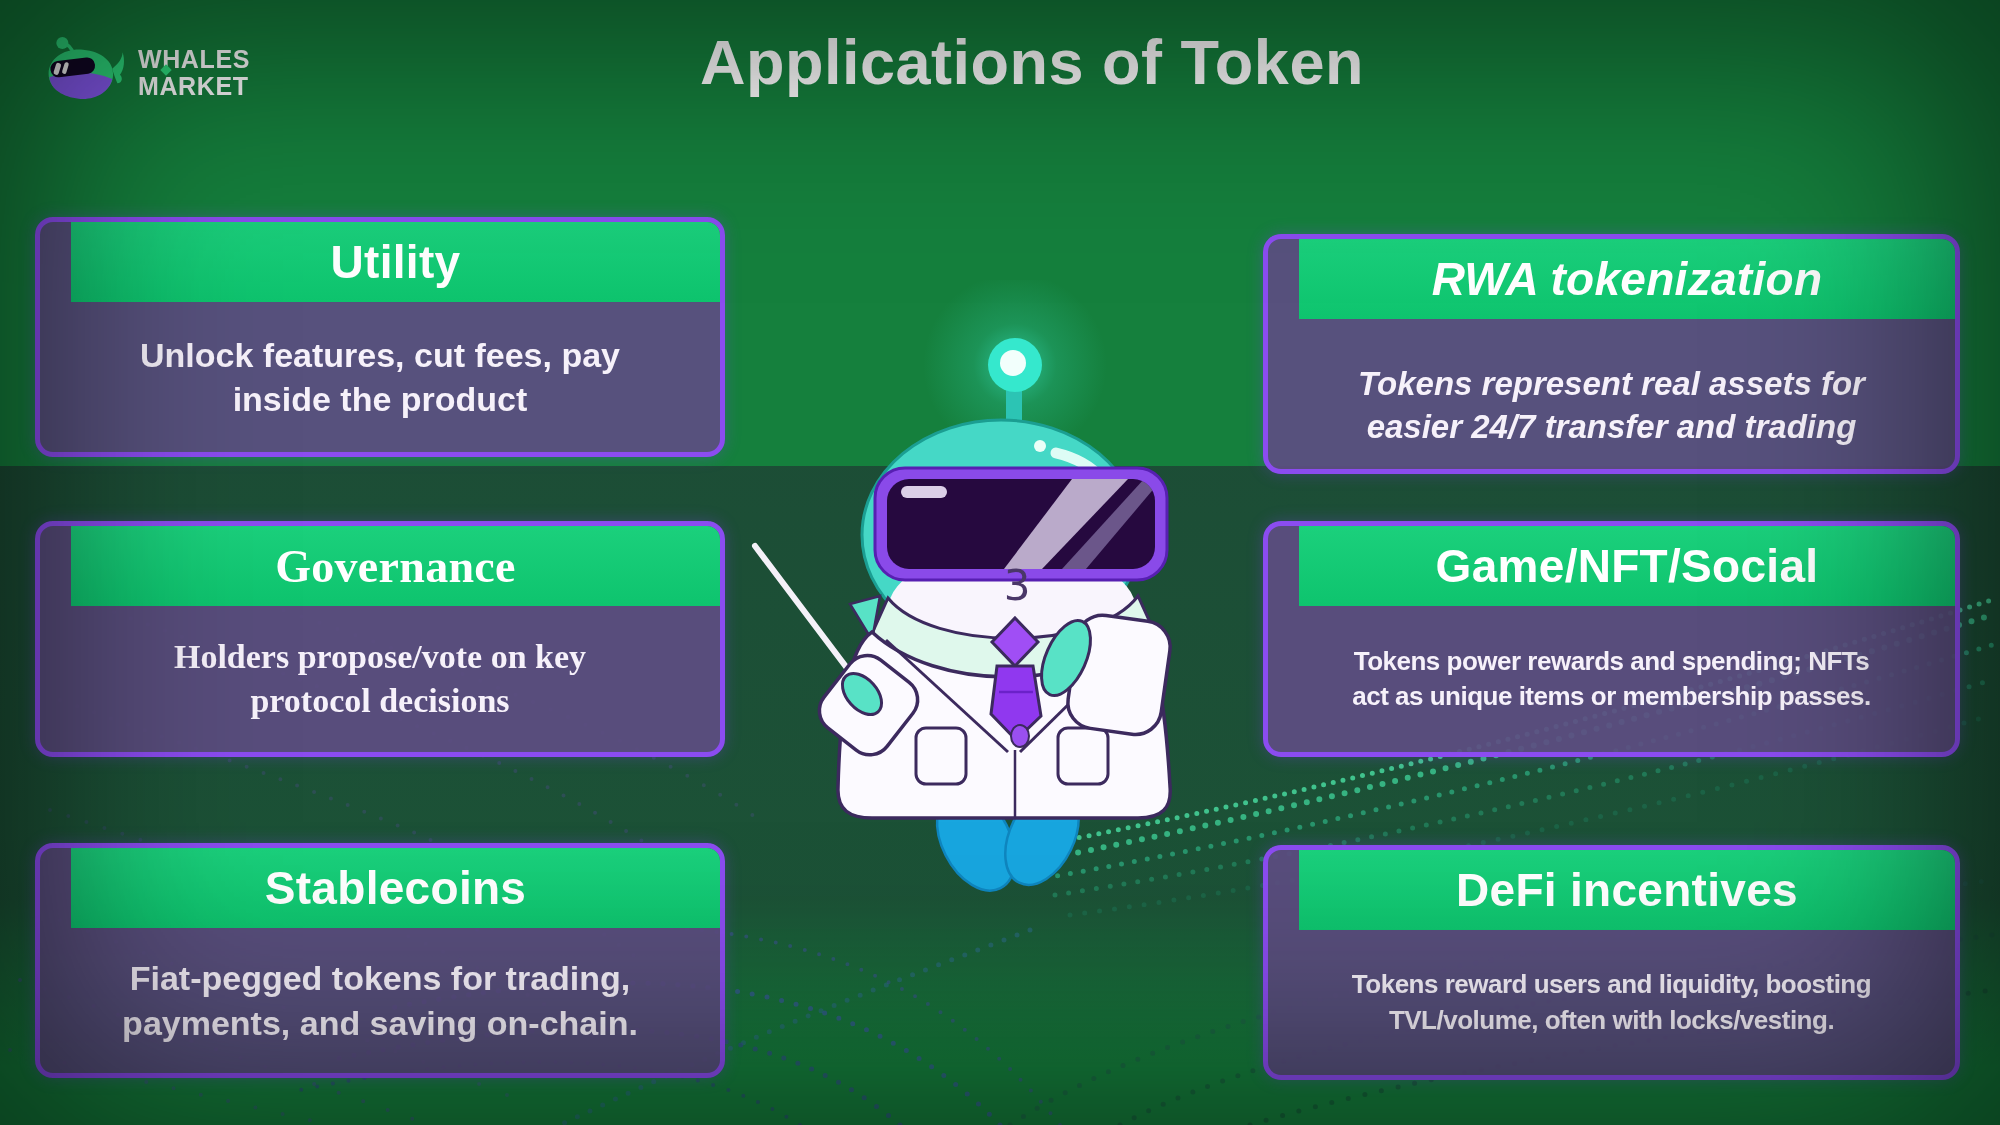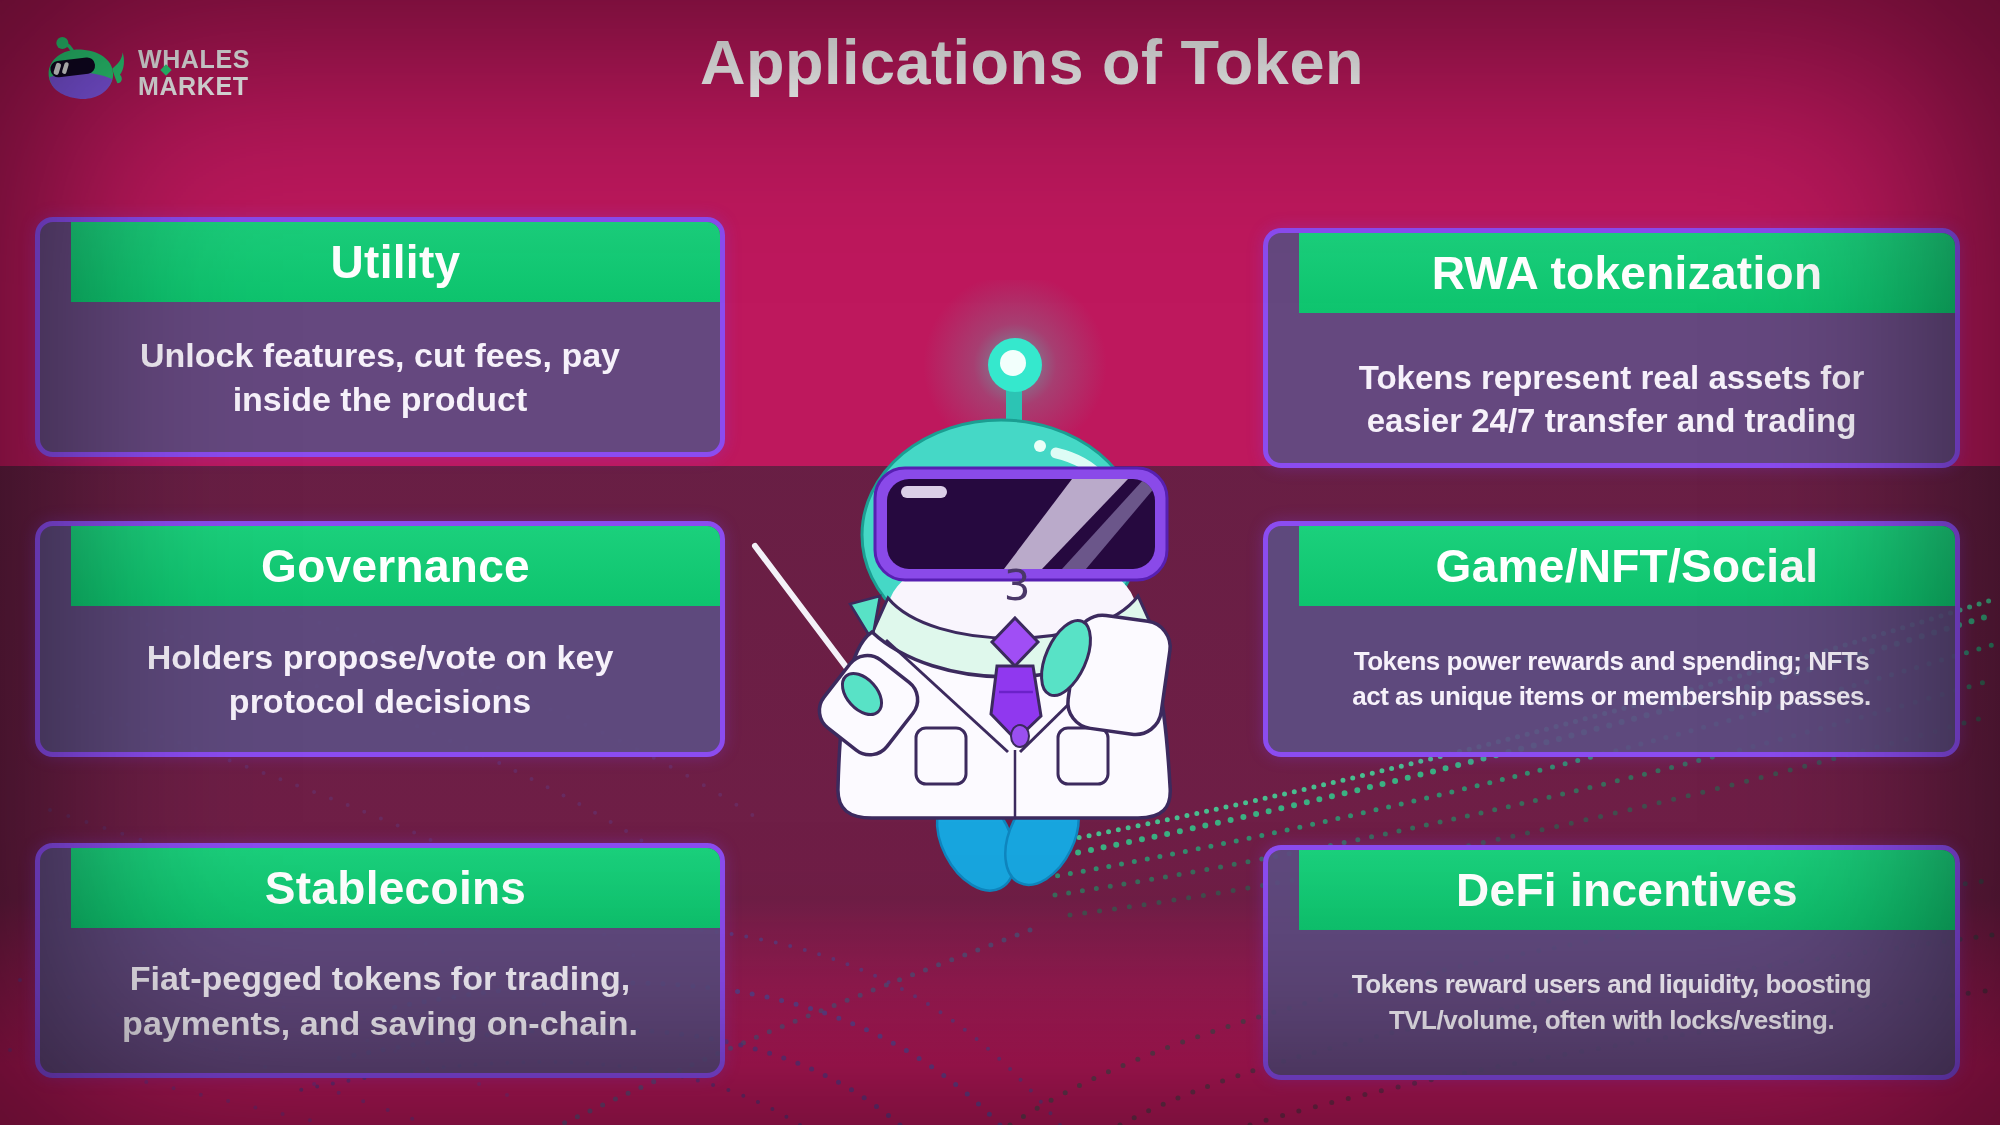--- a/index.html
+++ b/index.html
@@ -1,18 +1,18 @@
 <!DOCTYPE html>
 <html style="--accent-green: #0ec46e; --card-purple: #5d4d82; --card-border: #8b4cf0; --dome-teal: #45d8c6; --tail-blue: #18a6df; --tie-purple: #a04ef5; --logo-green: #2fe080; --logo-purple: #8a5cf6;"><head>
 <meta charset="utf-8">
 <style>
   html,body{margin:0;padding:0;background:#070709;}
   #stage{
     position:relative;width:2000px;height:1125px;overflow:hidden;
-    background:#be185d;
+    background:#15803d;
     font-family:"Liberation Sans", sans-serif;
     -webkit-font-smoothing:antialiased;
   }
   
   .band{
     position:absolute;left:0;top:466px;width:2000px;height:600px;
     background:linear-gradient(180deg, rgba(34,36,48,.55) 0%, rgba(34,36,48,.5) 72%, rgba(34,36,48,0) 100%);
   }
   .vignette{
     position:absolute;inset:0;pointer-events:none;
@@ -109,32 +109,32 @@
     </div>
   </div>
 
   <div class="page-title">Applications of Token</div>
 
   <div class="card" style="left:35px;top:217px;width:680px;height:230px;">
     <div class="card-header">Utility</div>
     <div class="card-body">Unlock features, cut fees, pay
 inside the product</div>
   </div>
-  <div class="card" style="left:35px;top:521px;width:680px;height:226px;">
+  <div class="card" style="left:35px;top:521px;width:680px;height:226px;font-family:Liberation Serif, serif;">
     <div class="card-header">Governance</div>
     <div class="card-body">Holders propose/vote on key
 protocol decisions</div>
   </div>
   <div class="card" style="left:35px;top:843px;width:680px;height:225px;">
     <div class="card-header">Stablecoins</div>
     <div class="card-body">Fiat-pegged tokens for trading,
 payments, and saving on-chain.</div>
   </div>
 
-  <div class="card" style="left:1263px;top:228px;width:687px;height:230px;">
+  <div class="card" style="left:1263px;top:234px;width:687px;height:230px;font-style:italic;">
     <div class="card-header">RWA tokenization</div>
     <div class="card-body mid">Tokens represent real assets for
 easier 24/7 transfer and trading</div>
   </div>
   <div class="card" style="left:1263px;top:521px;width:687px;height:226px;">
     <div class="card-header">Game/NFT/Social</div>
     <div class="card-body sm">Tokens power rewards and spending; NFTs
 act as unique items or membership passes.</div>
   </div>
   <div class="card" style="left:1263px;top:845px;width:687px;height:225px;">

